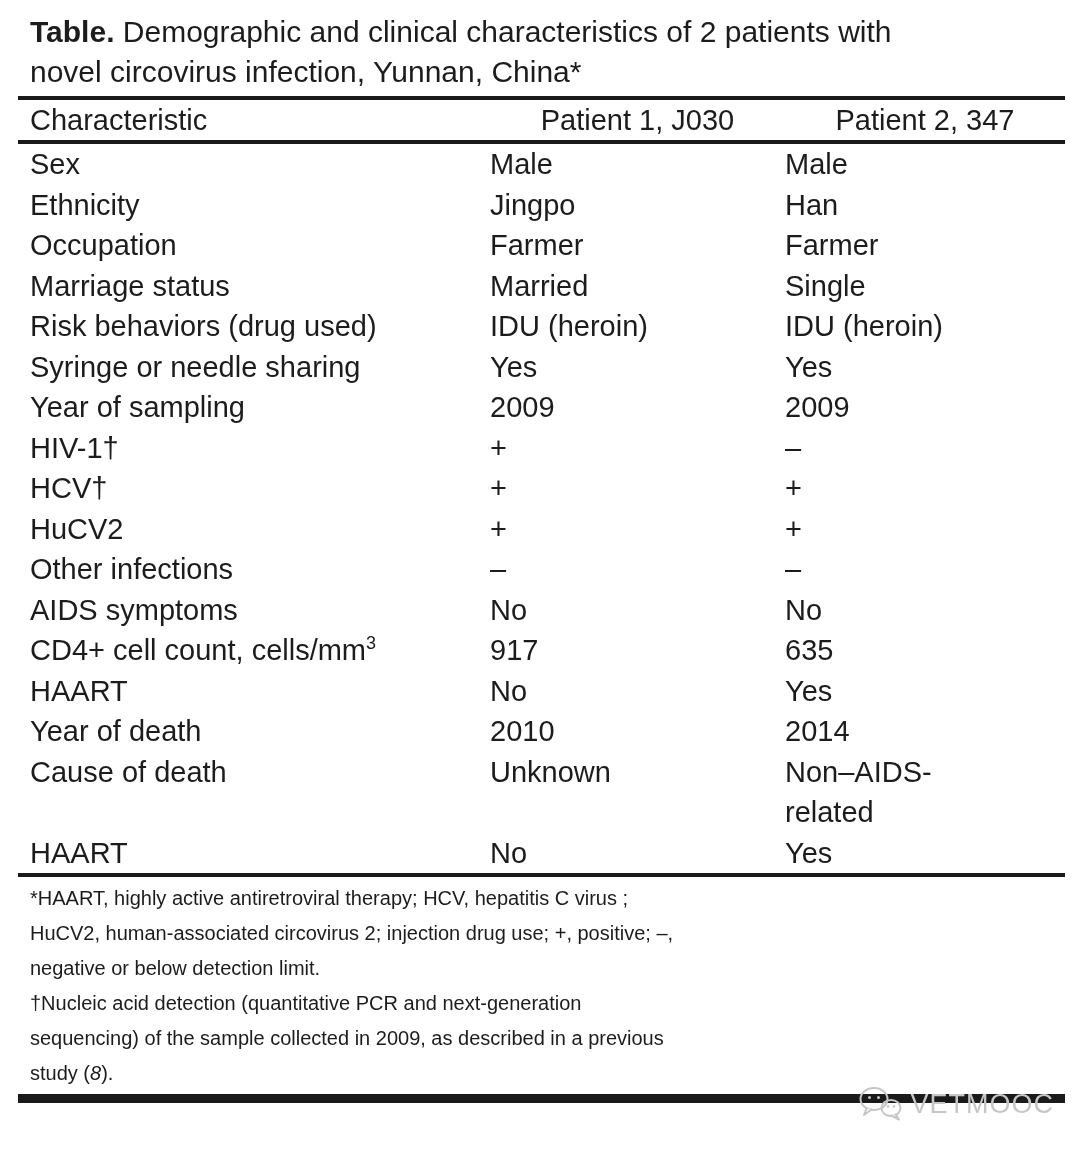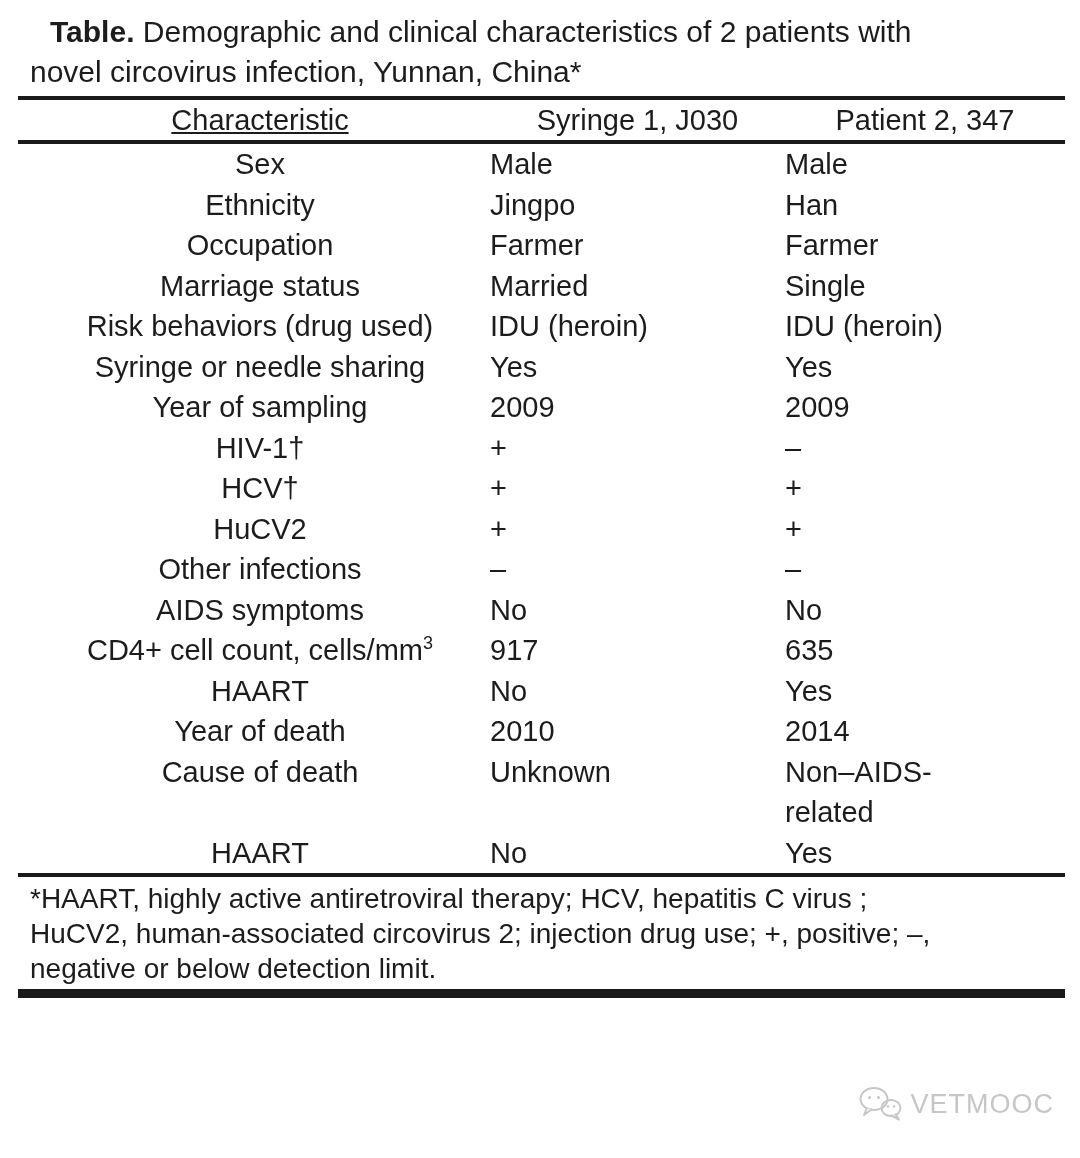--- a/index.html
+++ b/index.html
@@ -15,62 +15,62 @@
     font-family: "Liberation Sans", "DejaVu Sans", sans-serif;
     color: #1c1c1c;
     overflow: hidden;
   }
   .title {
     padding: 12px 15px 0 30px;
     font-size: 30px;
     line-height: 40px;
     white-space: pre-line;
   }
-  .title .bold { font-weight: bold; margin-left: 20px; }
+  .title .bold { font-weight: bold; }
 
   table.chars {
     margin: 4px 15px 0 18px;
     width: 1047px;
     border-collapse: collapse;
     table-layout: fixed;
     font-size: 29px;
     border-top: 4px solid #1a1a1a;
     border-bottom: 4px solid #1a1a1a;
   }
   col.c1 { width: 472px; }
   col.c2 { width: 295px; }
   col.c3 { width: 280px; }
 
   thead th {
     font-weight: normal;
     line-height: 40px;
     padding: 0;
     border-bottom: 4px solid #1a1a1a;
   }
-  thead th.c1 { text-align: center; padding-left: 12px; text-decoration: underline; }
+  thead th.c1 { text-align: left; padding-left: 12px; }
   thead th.c2, thead th.c3 { text-align: center; }
 
   tbody td {
     padding: 0;
     line-height: 40.5px;
     vertical-align: top;
     white-space: pre-line;
   }
-  tbody td.c1 { text-align: center; padding-left: 12px; }
+  tbody td.c1 { text-align: left; padding-left: 12px; }
   tbody td.c2, tbody td.c3 { text-align: left; }
 
   sup.lbl-sup {
     font-size: 18px;
     vertical-align: super;
     line-height: 0;
   }
 
   .footnotes {
     margin: 4px 15px 0 30px;
-    font-size: 28px;
+    font-size: 20px;
     line-height: 35px;
   }
   .fn { white-space: pre-line; }
   .fn i { font-style: italic; }
 
   .bottom-rule {
     margin: 3px 15px 0 18px;
     height: 9px;
     background: #1a1a1a;
   }
@@ -99,21 +99,21 @@
 
   <table class="chars">
     <colgroup>
         <col class="c1">
         <col class="c2">
         <col class="c3">
       </colgroup>
     <thead>
       <tr>
         <th class="c1">Characteristic</th>
-        <th class="c2">Syringe 1, J030</th>
+        <th class="c2">Patient 1, J030</th>
         <th class="c3">Patient 2, 347</th>
       </tr>
     </thead>
     <tbody id="tbody">
     <tr>
       <td class="c1"><span class="lbl-main">Sex</span><sup class="lbl-sup"></sup><span class="lbl-after"></span></td>
       <td class="c2 p1">Male</td>
       <td class="c3 p2">Male</td>
     </tr>
 
@@ -214,20 +214,23 @@
       <td class="c2 p1">No</td>
       <td class="c3 p2">Yes</td>
     </tr>
   </tbody>
   </table>
 
   <div class="footnotes">
     <div class="fn">*HAART, highly active antiretroviral therapy; HCV, hepatitis C virus ;
 HuCV2, human-associated circovirus 2; injection drug use; +, positive; –,
 negative or below detection limit.</div>
+    <div class="fn"><span>†Nucleic acid detection (quantitative PCR and next-generation
+sequencing) of the sample collected in 2009, as described in a previous
+study (</span><i>8</i><span>).</span></div>
   </div>
 
   <div class="bottom-rule"></div>
 
   <div class="watermark">
     <svg width="46" height="36" viewBox="0 0 46 36" fill="none" stroke="#c6c6c6" stroke-width="2" stroke-linecap="round" stroke-linejoin="round">
       <ellipse cx="16" cy="13" rx="13.5" ry="11"></ellipse>
       <path d="M8.5 22.5 L6 29 L13.5 23.5" fill="#ffffff"></path>
       <ellipse cx="33" cy="22" rx="9.5" ry="8"></ellipse>
       <path d="M37.5 28.5 L41 33.5 L33.5 29.5" fill="#ffffff"></path>

